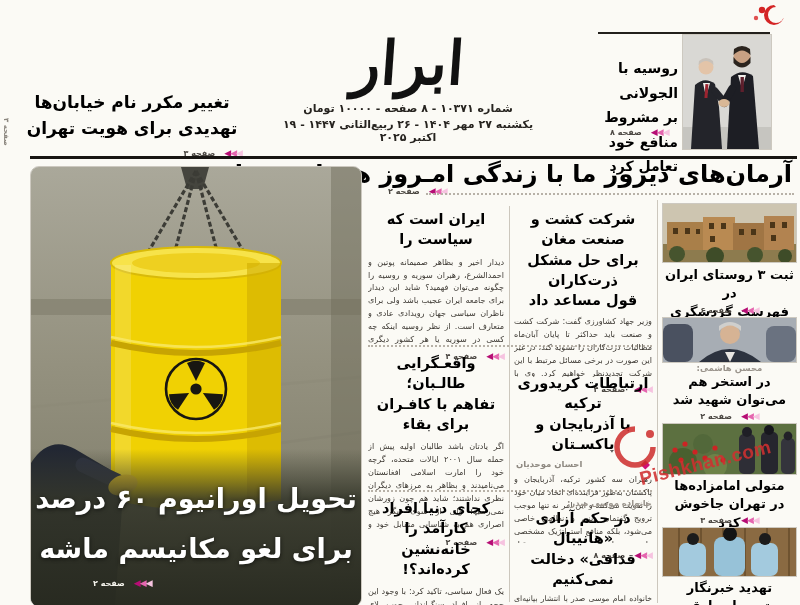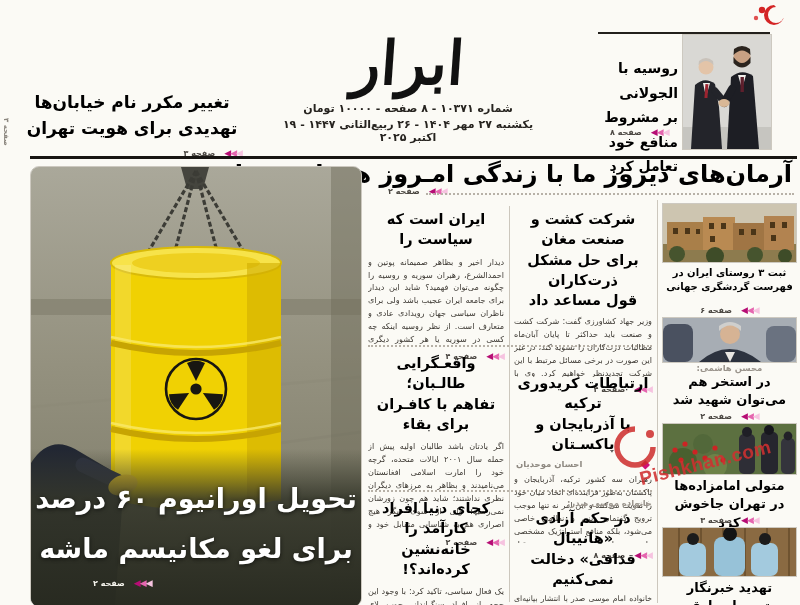--- a/index.html
+++ b/index.html
@@ -293,21 +293,21 @@
           <rect x="107" y="18" width="5" height="6"></rect>
             <rect x="119" y="18" width="5" height="6"></rect>
             <rect x="108" y="31" width="5" height="6"></rect>
         </g>
         <circle cx="14" cy="50" r="8" fill="#46542e"></circle>
           <circle cx="52" cy="52" r="9" fill="#3e4c28"></circle>
           <circle cx="92" cy="51" r="8" fill="#46542e"></circle>
           <circle cx="122" cy="52" r="7" fill="#3e4c28"></circle>
       </svg>
     </div>
-    <div class="hl center abs" style="top:70px;width:100%;font-size:10px;line-height:1.42;">
+    <div class="hl center abs" style="top:70px;width:100%;font-size:13px;line-height:1.42;">
       <span class="hl-line">ثبت ۳ روستای ایران در</span>
       <span class="hl-line">فهرست گردشگری جهانی</span>
     </div>
     <div class="abs rail-pm" style="top:110px;width:100%;">
       <div class="pm">
         <span class="pm-l">صفحه ۶</span>
           <span class="pm-a">
             <span class="a1">◀</span>
             <span class="a2">◀</span>
             <span class="a3">◀</span>

